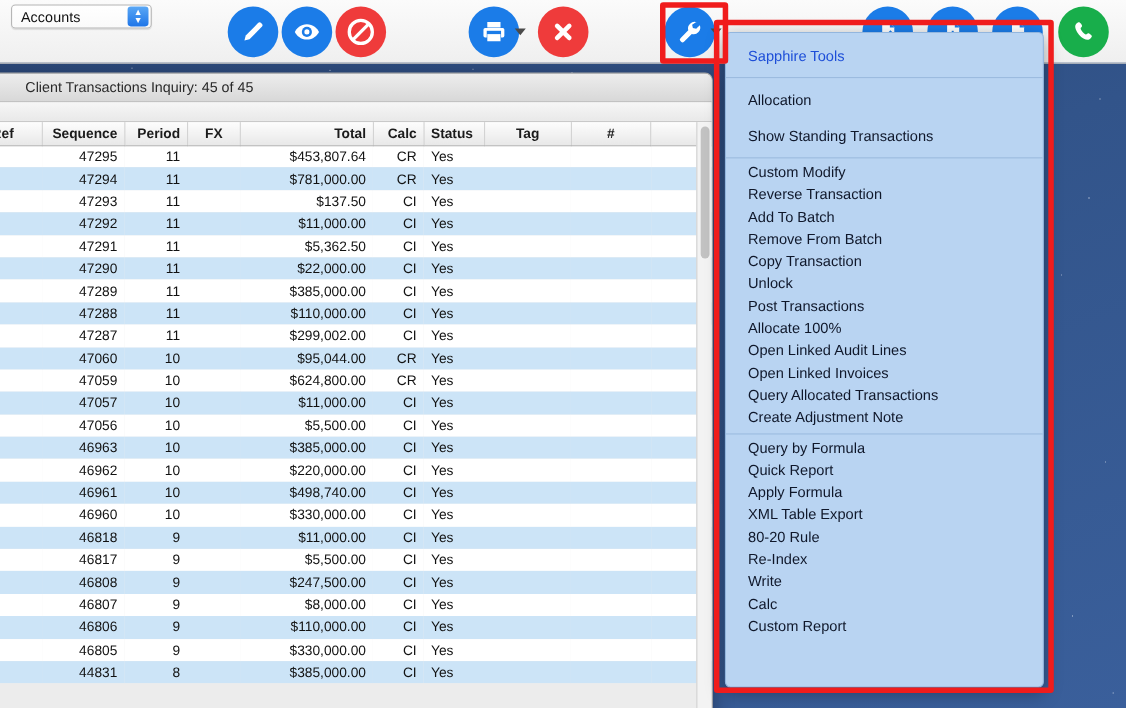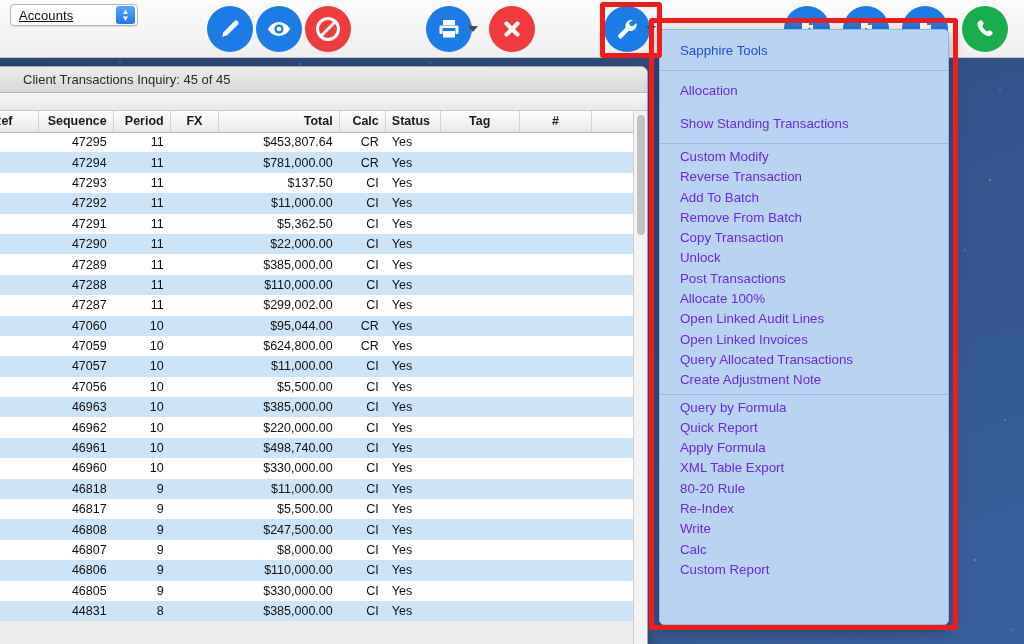--- a/index.html
+++ b/index.html
@@ -38,21 +38,21 @@
   }
   .accounts-select {
     position: absolute; left: 10px; top: 4px;
     width: 128px; height: 22px;
     background: linear-gradient(#ffffff, #fafafa);
     border: 1px solid #b6b6b6; border-radius: 4px;
     display: flex; align-items: center;
     box-shadow: 0 1px 1px rgba(0,0,0,.10);
   }
   .accounts-select .label {
-    font-size: 13px; color: #111; padding-left: 8px; letter-spacing: .1px; text-decoration: underline;
+    font-size: 13px; color: #111; padding-left: 8px; letter-spacing: .1px;
   }
   .accounts-select .stepper {
     position: absolute; right: 2px; top: 1px;
     width: 19px; height: 18px; border-radius: 3px;
     background: linear-gradient(#5aa7f5, #1f76e8);
     display: flex; flex-direction: column;
     align-items: center; justify-content: center;
     color: #fff; font-size: 8px; line-height: 7px;
   }
 
@@ -136,21 +136,21 @@
     background: #b9d4f2;
     border: 1px solid #93b6de;
     border-radius: 5px;
     box-shadow: 0 5px 16px rgba(0,0,0,.35);
     overflow: hidden;
     padding: 4px 0;
   }
   .mi {
     height: 20.3px; line-height: 20.3px;
     padding-left: 20px;
-    font-size: 13.3px; color: #6d28d9;
+    font-size: 13.3px; color: #0f172a;
     white-space: nowrap; cursor: default;
   }
   .mi.disabled { color: #1d4ed8; }
   .mi.tall { height: 33px; line-height: 33px; }
   .msep {
     height: 1px; margin: 3px 0; background: #9cbbdf;
   }
 
   
   .redbox {

